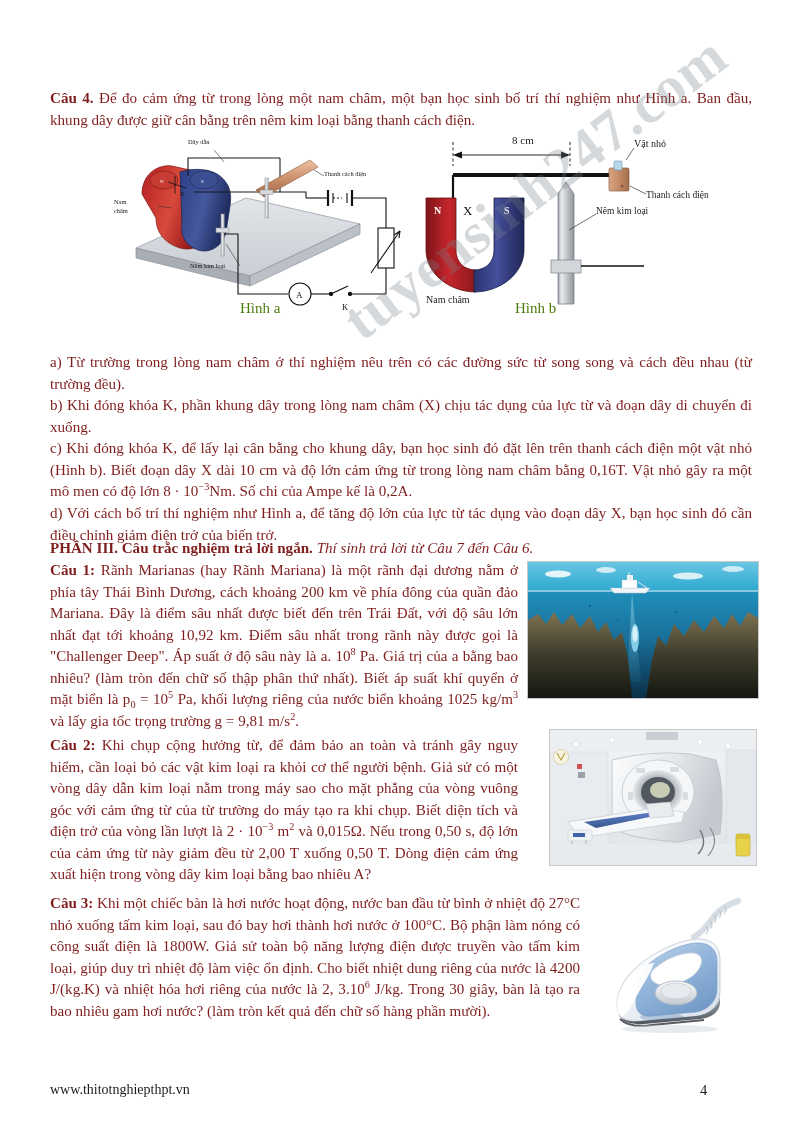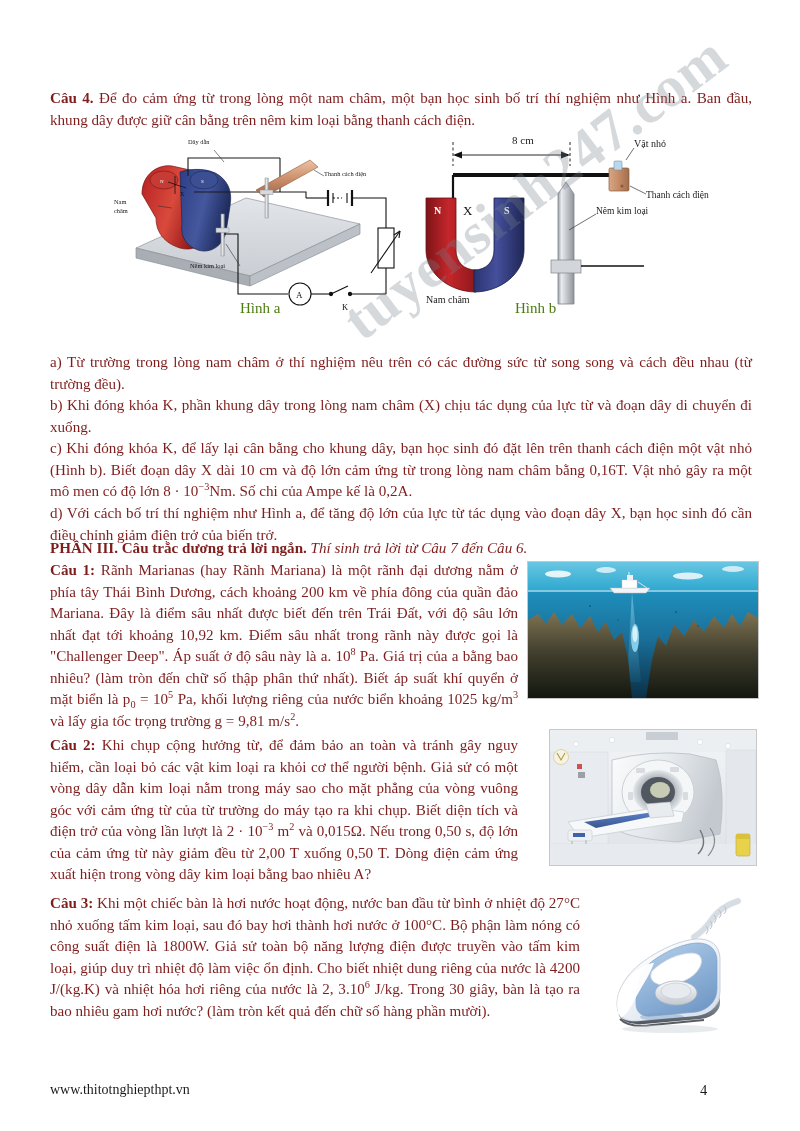--- a/index.html
+++ b/index.html
@@ -277,21 +277,21 @@
 
   <div class="para" style="left:50px; top:352px; width:702px;">a) Từ trường trong lòng nam châm ở thí nghiệm nêu trên có các đường sức từ song song và cách đều nhau (từ trường đều).</div>
 
   <div class="para" style="left:50px; top:438px; width:702px;">
     <span>c) Khi đóng khóa K, để lấy lại cân bằng cho khung dây, bạn học sinh đó đặt lên trên thanh cách điện một vật nhỏ (Hình b). Biết đoạn dây X dài 10 cm và độ lớn cảm ứng từ trong lòng nam châm bằng 0,16T. Vật nhỏ gây ra một mô men có độ lớn 8 · 10</span><sup>−3</sup><span>Nm. Số chi của Ampe kế là 0,2A.</span>
   </div>
 
   <div class="para" style="left:50px; top:503px; width:702px;">d) Với cách bố trí thí nghiệm như Hình a, để tăng độ lớn của lực từ tác dụng vào đoạn dây X, bạn học sinh đó cần điều chỉnh giảm điện trở của biến trở.</div>
 
   <div class="para" style="left:50px; top:538px; width:702px; text-align:left;">
-    <span class="b">PHẦN III. Câu trắc dương trả lời ngắn.</span><span class="i"> Thí sinh trả lời từ Câu 7 đến Câu 6.</span>
+    <span class="b">PHẦN III. Câu trắc nghiệm trả lời ngắn.</span><span class="i"> Thí sinh trả lời từ Câu 7 đến Câu 6.</span>
   </div>
 
   <div class="para" style="left:50px; top:560px; width:468px;">
     <span class="b">Câu 1:</span><span> Rãnh Marianas (hay Rãnh Mariana) là một rãnh đại dương nằm ở phía tây Thái Bình Dương, cách khoảng 200 km về phía đông của quần đảo Mariana. Đây là điểm sâu nhất được biết đến trên Trái Đất, với độ sâu lớn nhất đạt tới khoảng 10,92 km. Điểm sâu nhất trong rãnh này được gọi là "Challenger Deep". Áp suất ở độ sâu này là a. 10</span><sup>8</sup><span> Pa. Giá trị của a bằng bao nhiêu? (làm tròn đến chữ số thập phân thứ nhất). Biết áp suất khí quyển ở mặt biển là p</span><sub>0</sub><span> = 10</span><sup>5</sup><span> Pa, khối lượng riêng của nước biển khoảng 1025 kg/m</span><sup>3</sup><span> và lấy gia tốc trọng trường g = 9,81 m/s</span><sup>2</sup><span>.</span>
   </div>
 
   <div class="photo photoBorder" style="left:527px; top:561px; width:232px; height:138px;">
     <svg width="230" height="136" viewBox="0 0 230 136">
       <defs>
         <linearGradient id="skyG" x1="0" y1="0" x2="0" y2="1">

